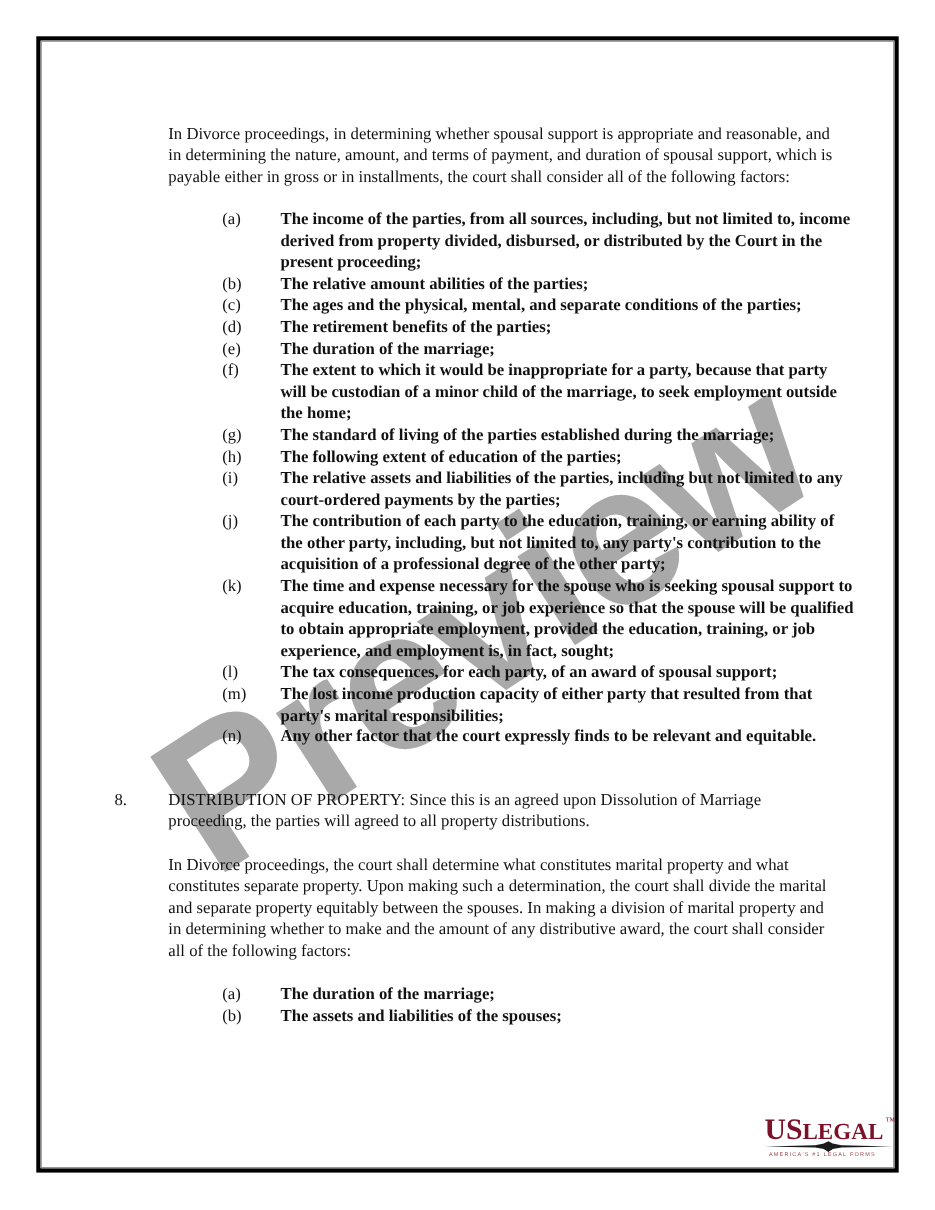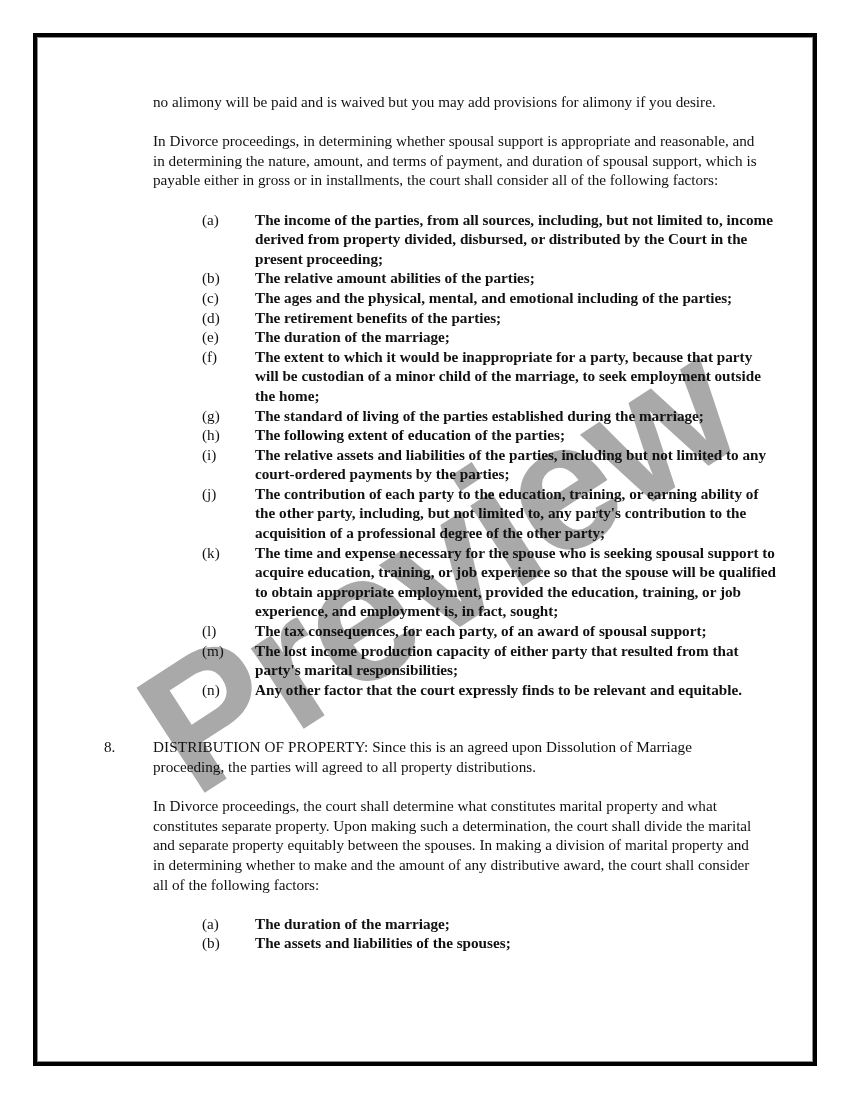--- a/index.html
+++ b/index.html
@@ -187,40 +187,39 @@
 
   <div class="page-frame">
     <div class="page-frame-inner"></div>
 
     <div class="watermark">
       <span class="watermark-text">Preview</span>
     </div>
 
     <div class="doc-body">
 
-      <div class="para">no alimony will be paid and is waived but you may add provisions for alimony if you desire.</div>
 
       <div class="para-gap"></div>
 
       <div class="para">In Divorce proceedings, in determining whether spousal support is appropriate and reasonable, and in determining the nature, amount, and terms of payment, and duration of spousal support, which is payable either in gross or in installments, the court shall consider all of the following factors:</div>
 
       <div class="para-gap"></div>
 
       <div class="factor-list">
         <div class="factor-row">
           <span class="factor-label">(a)</span>
           <span class="factor-text">The income of the parties, from all sources, including, but not limited to, income derived from property divided, disbursed, or distributed by the Court in the present proceeding;</span>
         </div>
         <div class="factor-row">
           <span class="factor-label">(b)</span>
           <span class="factor-text">The relative amount abilities of the parties;</span>
         </div>
         <div class="factor-row">
           <span class="factor-label">(c)</span>
-          <span class="factor-text">The ages and the physical, mental, and emotional including of the parties;</span>
+          <span class="factor-text">The ages and the physical, mental, and separate conditions of the parties;</span>
         </div>
         <div class="factor-row">
           <span class="factor-label">(d)</span>
           <span class="factor-text">The retirement benefits of the parties;</span>
         </div>
         <div class="factor-row">
           <span class="factor-label">(e)</span>
           <span class="factor-text">The duration of the marriage;</span>
         </div>
         <div class="factor-row">
@@ -281,15 +280,24 @@
           <span class="factor-text">The duration of the marriage;</span>
         </div>
         <div class="factor-row">
           <span class="factor-label">(b)</span>
           <span class="factor-text">The assets and liabilities of the spouses;</span>
         </div>
       </div>
 
     </div>
 
+    <div class="logo">
+      <span class="logo-wordmark"><span>US</span><span class="small-caps">LEGAL</span></span>
+      <span class="logo-tm">™</span>
+      <svg class="logo-eagle" viewBox="0 0 120 11">
+        <path d="M2 5.2 L48 4.2 L56 2.6 L60 0.6 L64 2.6 L72 4.2 L118 5.2 L72 6.2 L64 7.6 L60 10.2 L56 7.6 L48 6.2 Z" fill="#1a1a1a"></path>
+        <ellipse cx="60" cy="5.3" rx="5" ry="3.4" fill="#1a1a1a"></ellipse>
+      </svg>
+      <span class="logo-tagline">AMERICA'S #1 LEGAL FORMS</span>
+    </div>
 
   </div>
 </div>
 
 </body></html>

